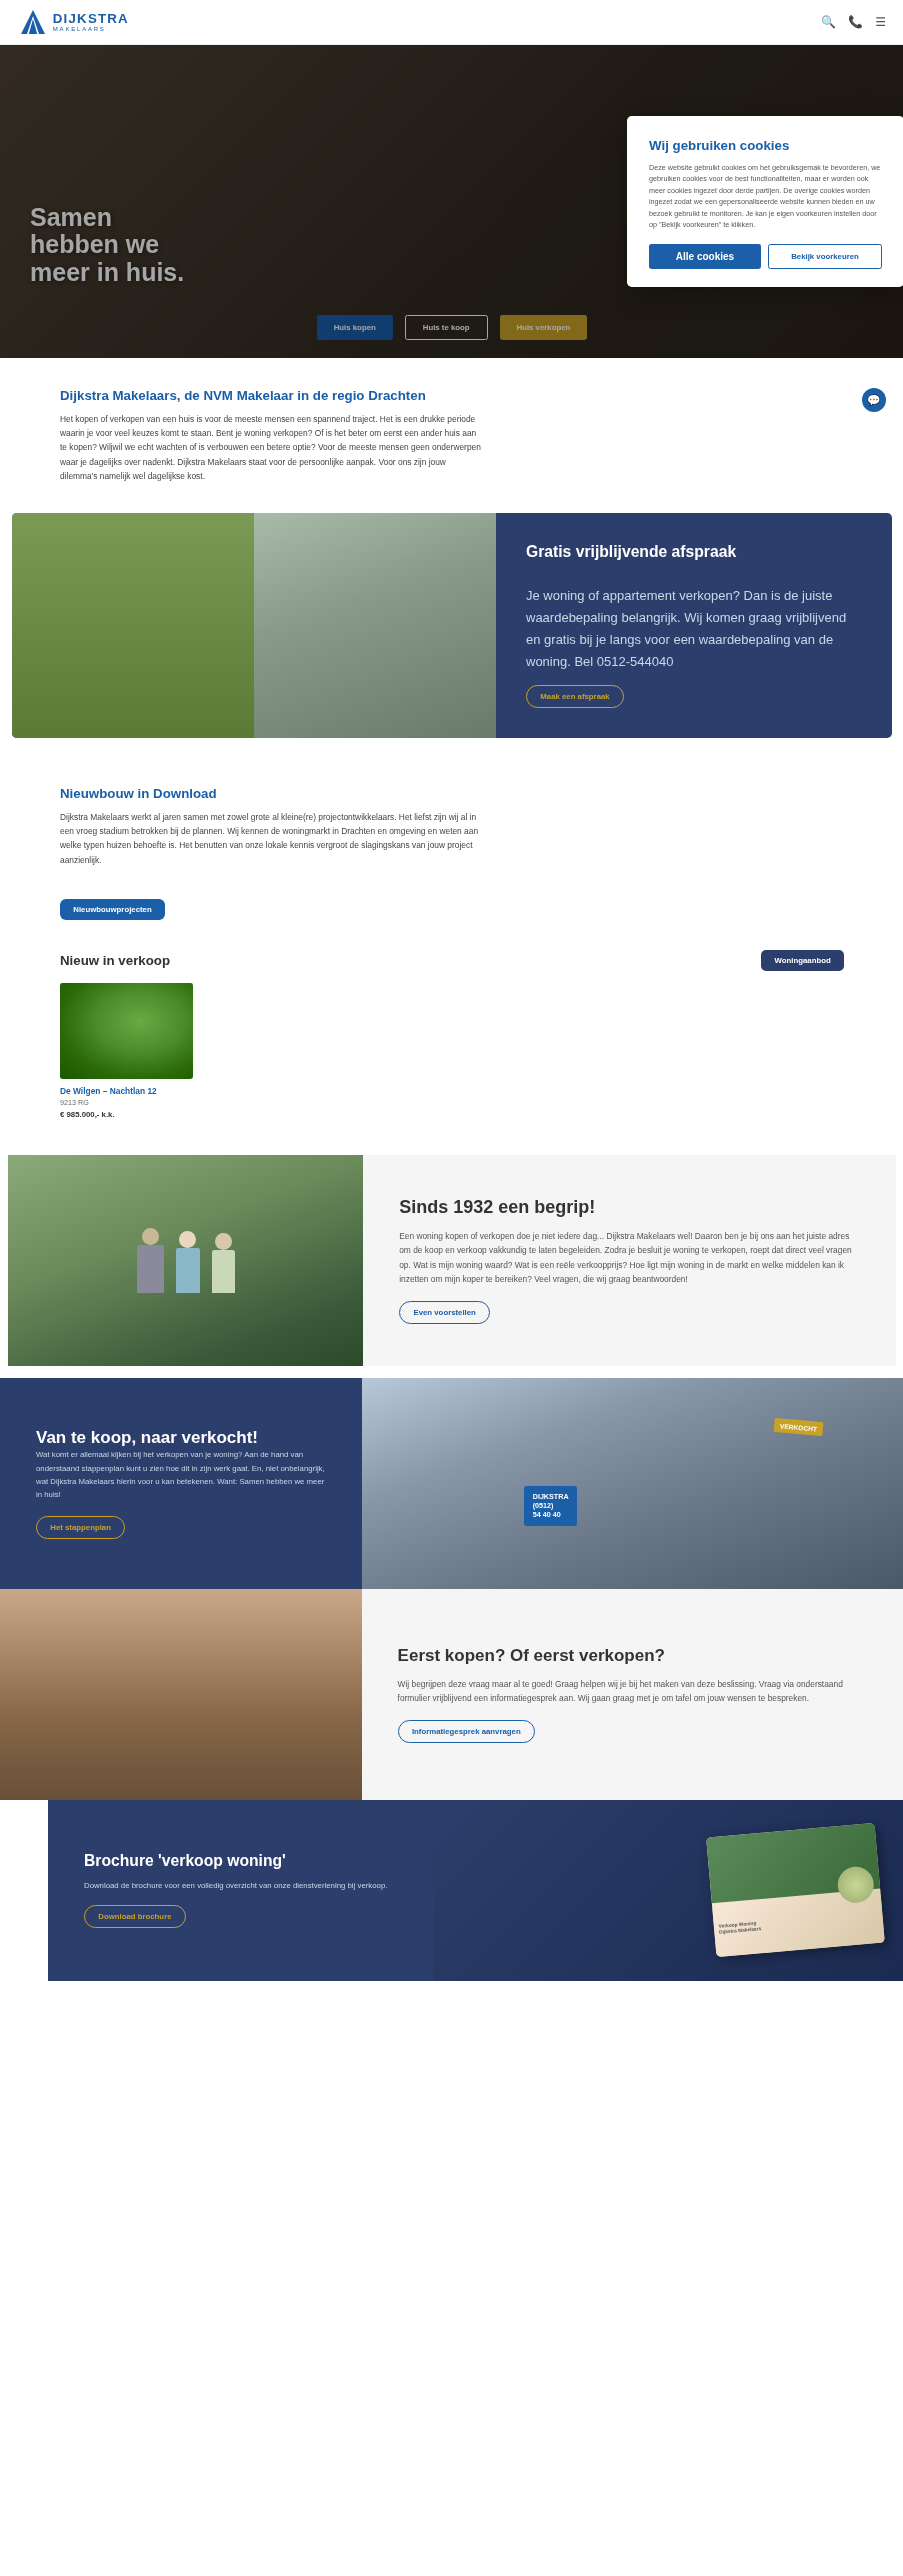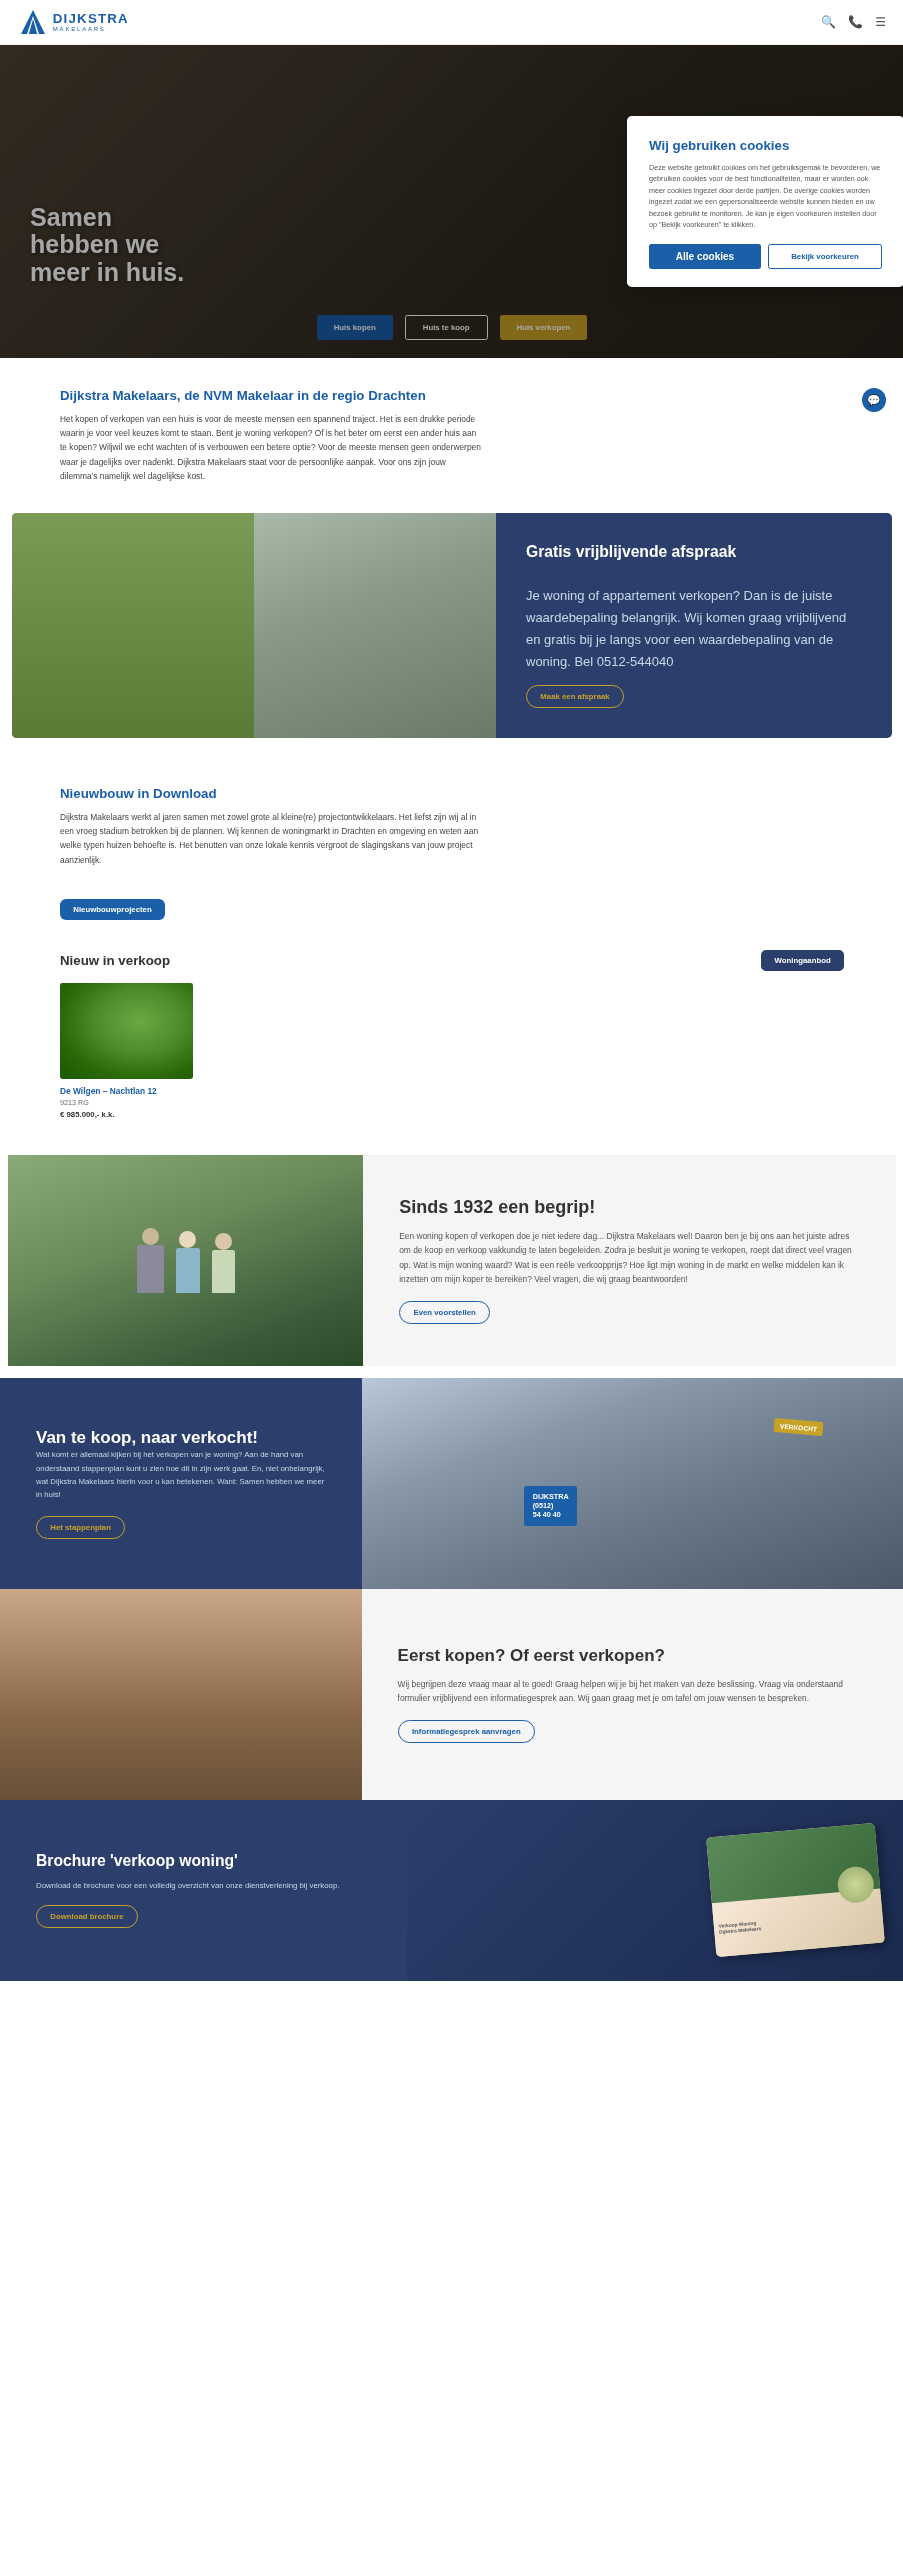--- a/index.html
+++ b/index.html
@@ -512,20 +512,21 @@
       font-weight: 600;
       cursor: pointer;
       background: transparent;
       width: fit-content;
     }
 
     
     .brochure-section {
       display: flex;
       min-height: 181px;
+      padding-left: 48px;
     }
     .brochure-content {
       width: 45%;
       background: #2c3e6b;
       color: #fff;
       padding: 36px 36px;
       display: flex;
       flex-direction: column;
       justify-content: center;
     }

